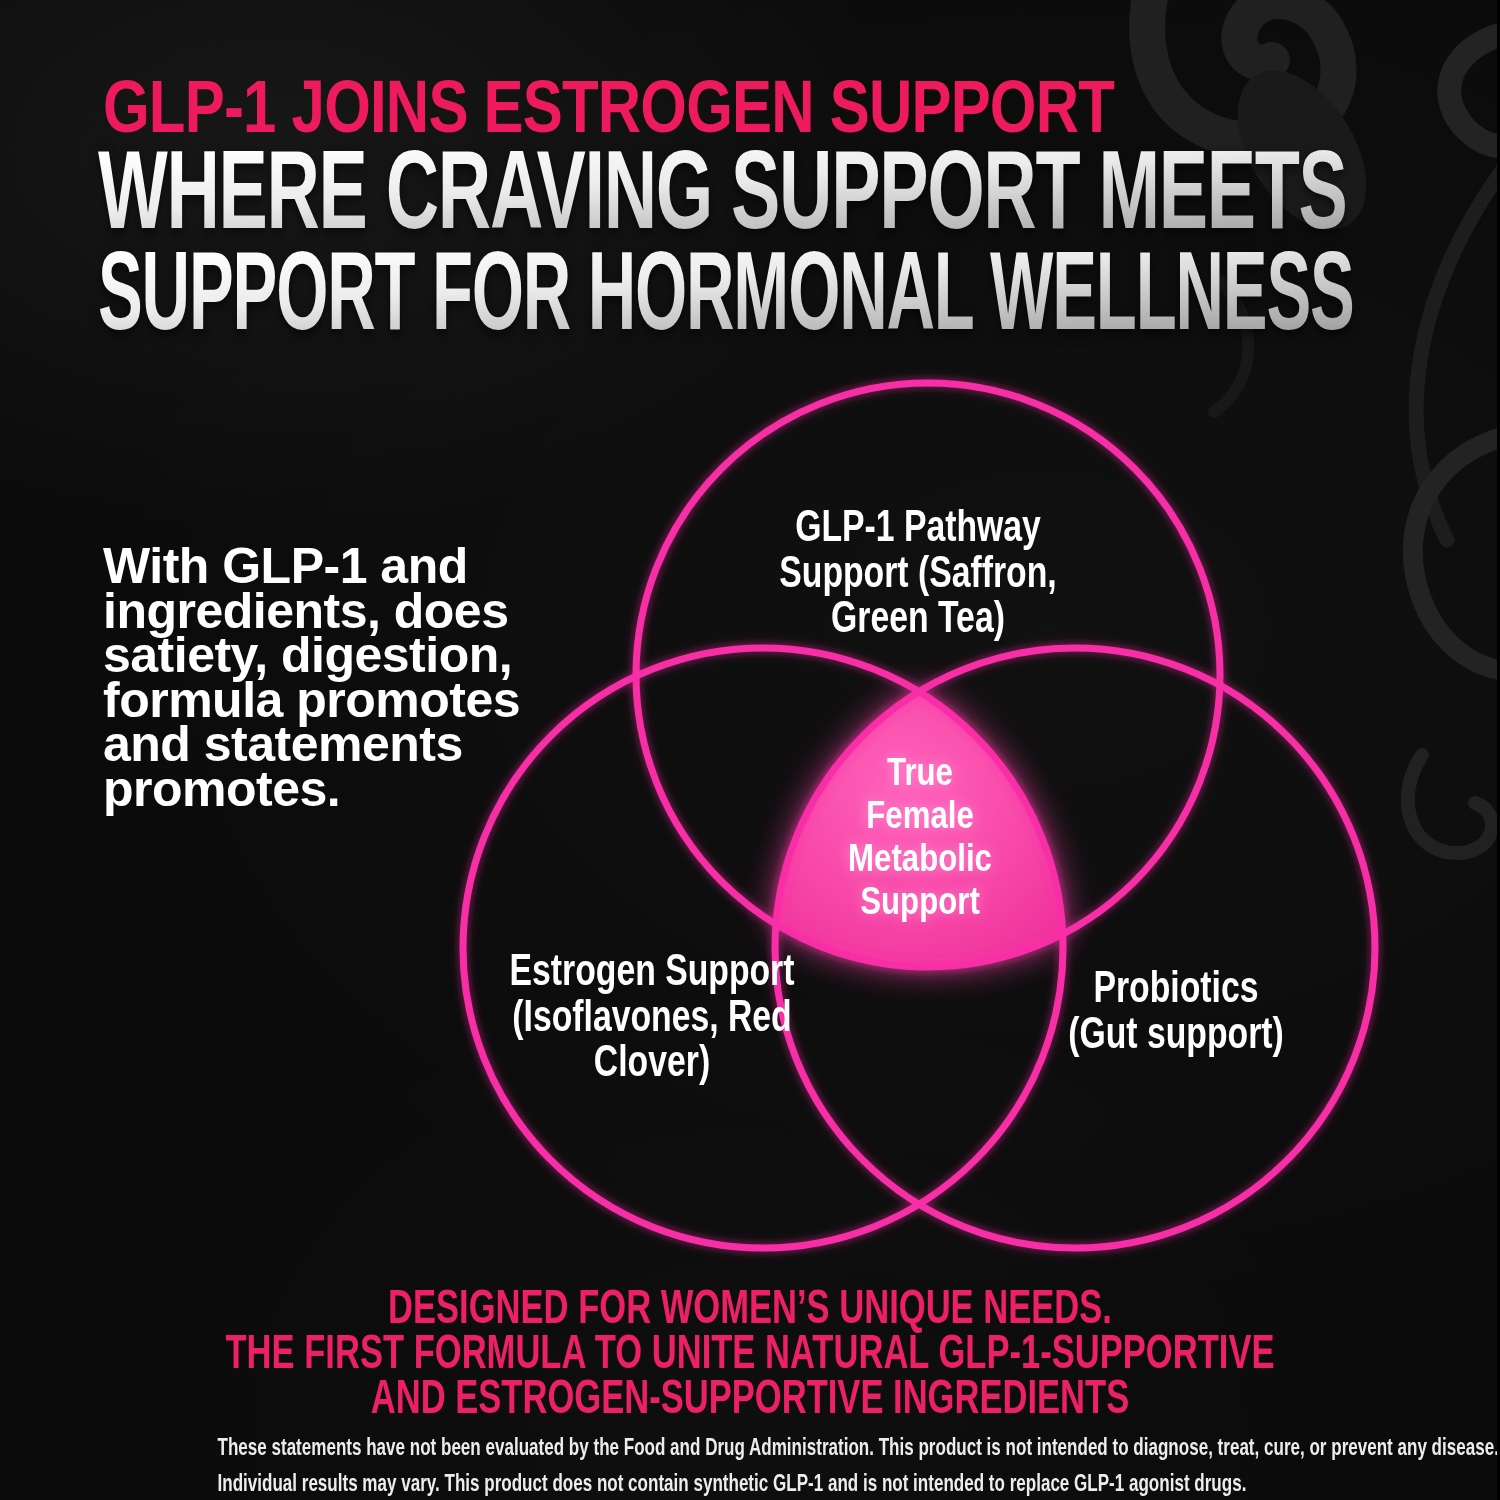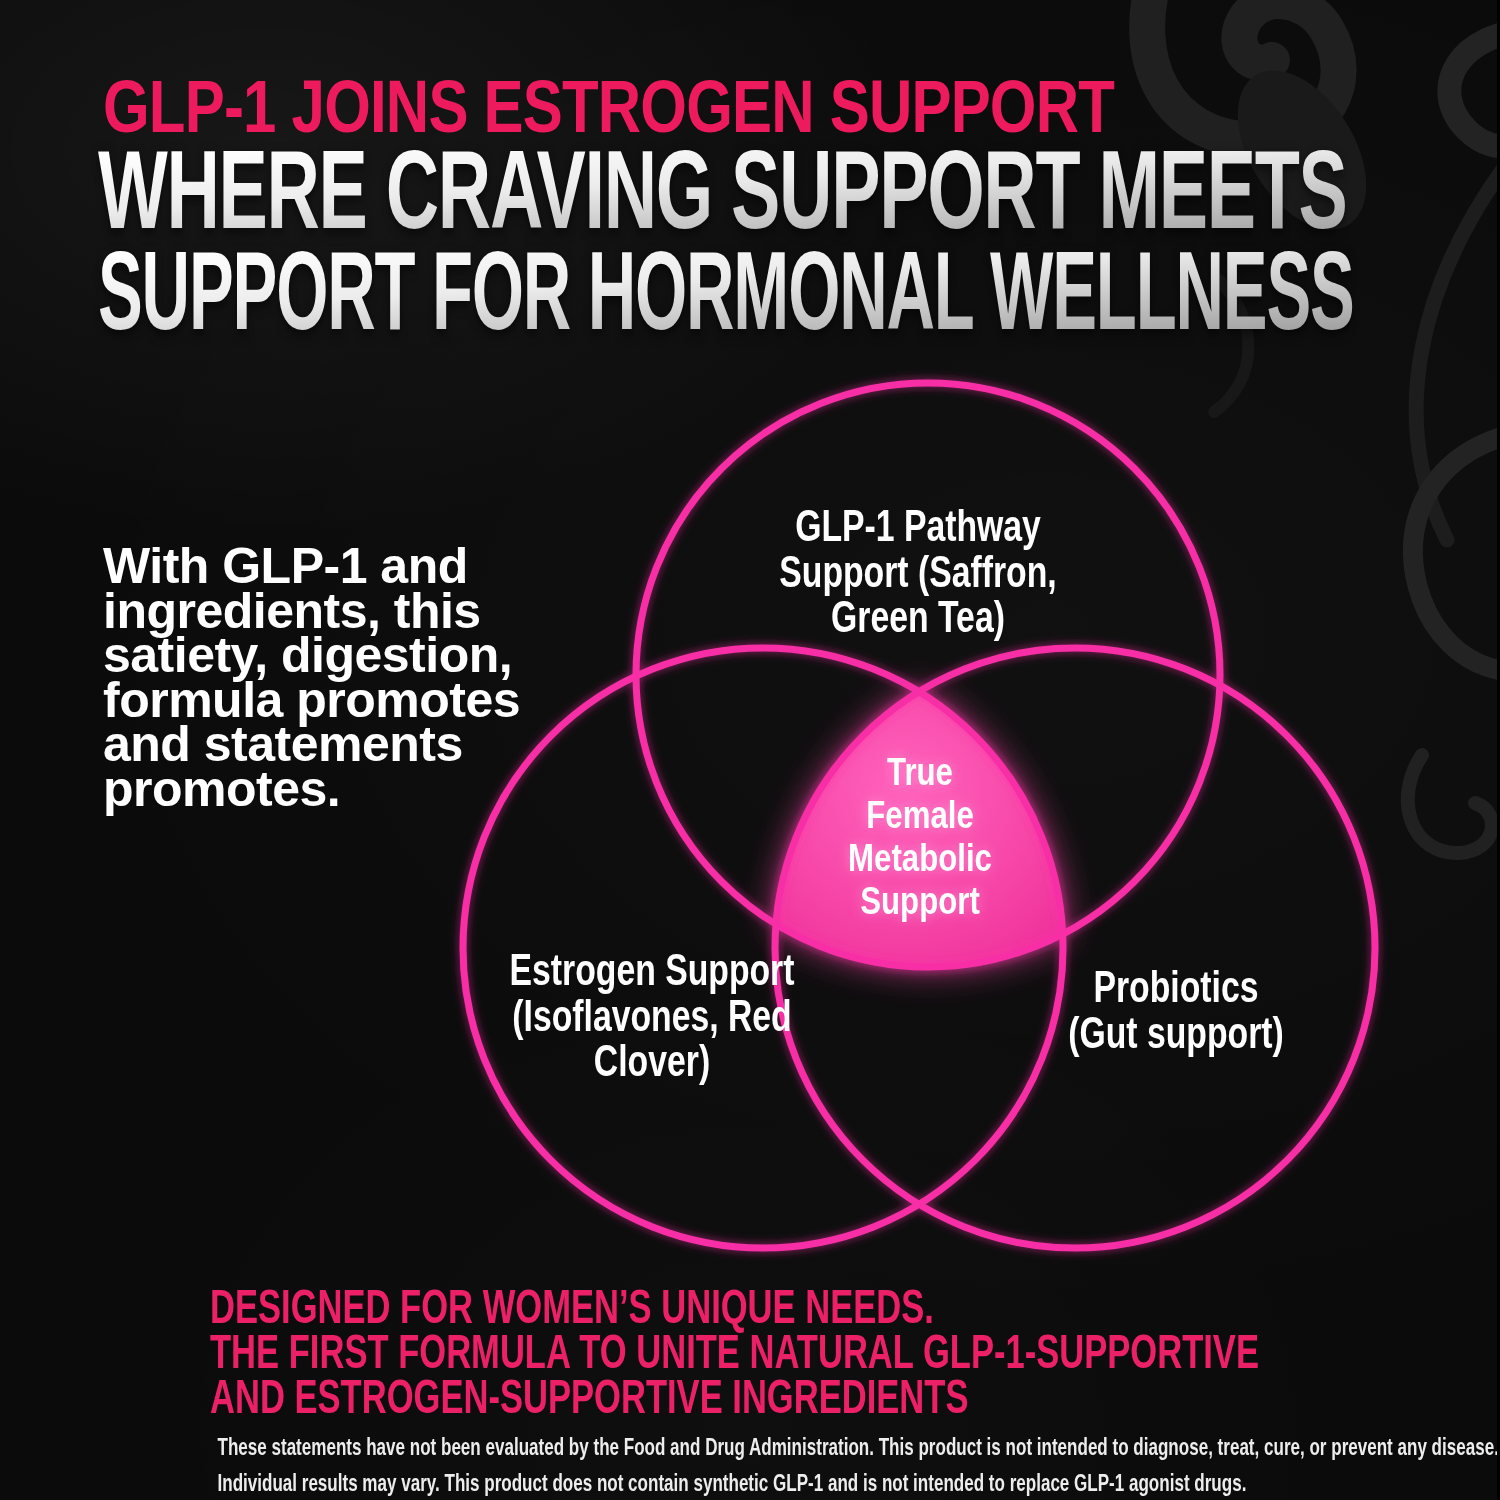--- a/index.html
+++ b/index.html
@@ -46,21 +46,21 @@
   .venn-label .ln{display:block;white-space:nowrap;}
   .label-top{left:658px;top:503px;width:520px;}
   .label-left{left:402px;top:947px;width:500px;}
   .label-right{left:926px;top:964px;width:500px;}
   .label-center{
     left:720px;top:750px;width:400px;
     font-size:39px;line-height:43px;font-weight:700;transform:scaleX(0.80);
     text-shadow:0 0 14px rgba(255,255,255,0.35);
   }
   .footer-headline{
-    position:absolute;left:0;top:1284px;width:1500px;
+    position:absolute;left:0;top:1284px;width:1500px;text-align:center;
     color:#ec2066;font-weight:700;line-height:45px;
   }
   .footer-line{
     display:block;font-size:48px;white-space:nowrap;
     transform:scaleX(0.72);transform-origin:center top;
   }
   .disclaimer{
     position:absolute;left:0;top:1429px;width:1500px;text-align:left;
     color:#ededed;font-weight:600;line-height:36px;
   }
@@ -90,21 +90,21 @@
 
   <div class="eyebrow">GLP-1 JOINS ESTROGEN SUPPORT</div>
 
   <div class="title">
     <span class="title-line l1">WHERE CRAVING SUPPORT MEETS</span>
     <span class="title-line l2">SUPPORT FOR HORMONAL WELLNESS</span>
   </div>
 
   <div class="intro">
     <span class="intro-line">With GLP-1 and</span>
-    <span class="intro-line">ingredients, this</span>
+    <span class="intro-line">ingredients, does</span>
     <span class="intro-line">satiety, digestion,</span>
     <span class="intro-line">formula promotes</span>
     <span class="intro-line">and statements</span>
     <span class="intro-line">promotes.</span>
   </div>
 
   <svg class="venn" width="1500" height="1500" viewBox="0 0 1500 1500">
     <defs>
       <radialGradient id="centerGrad" cx="45%" cy="35%" r="80%">
         <stop offset="0%" stop-color="#ff62bc"></stop>

